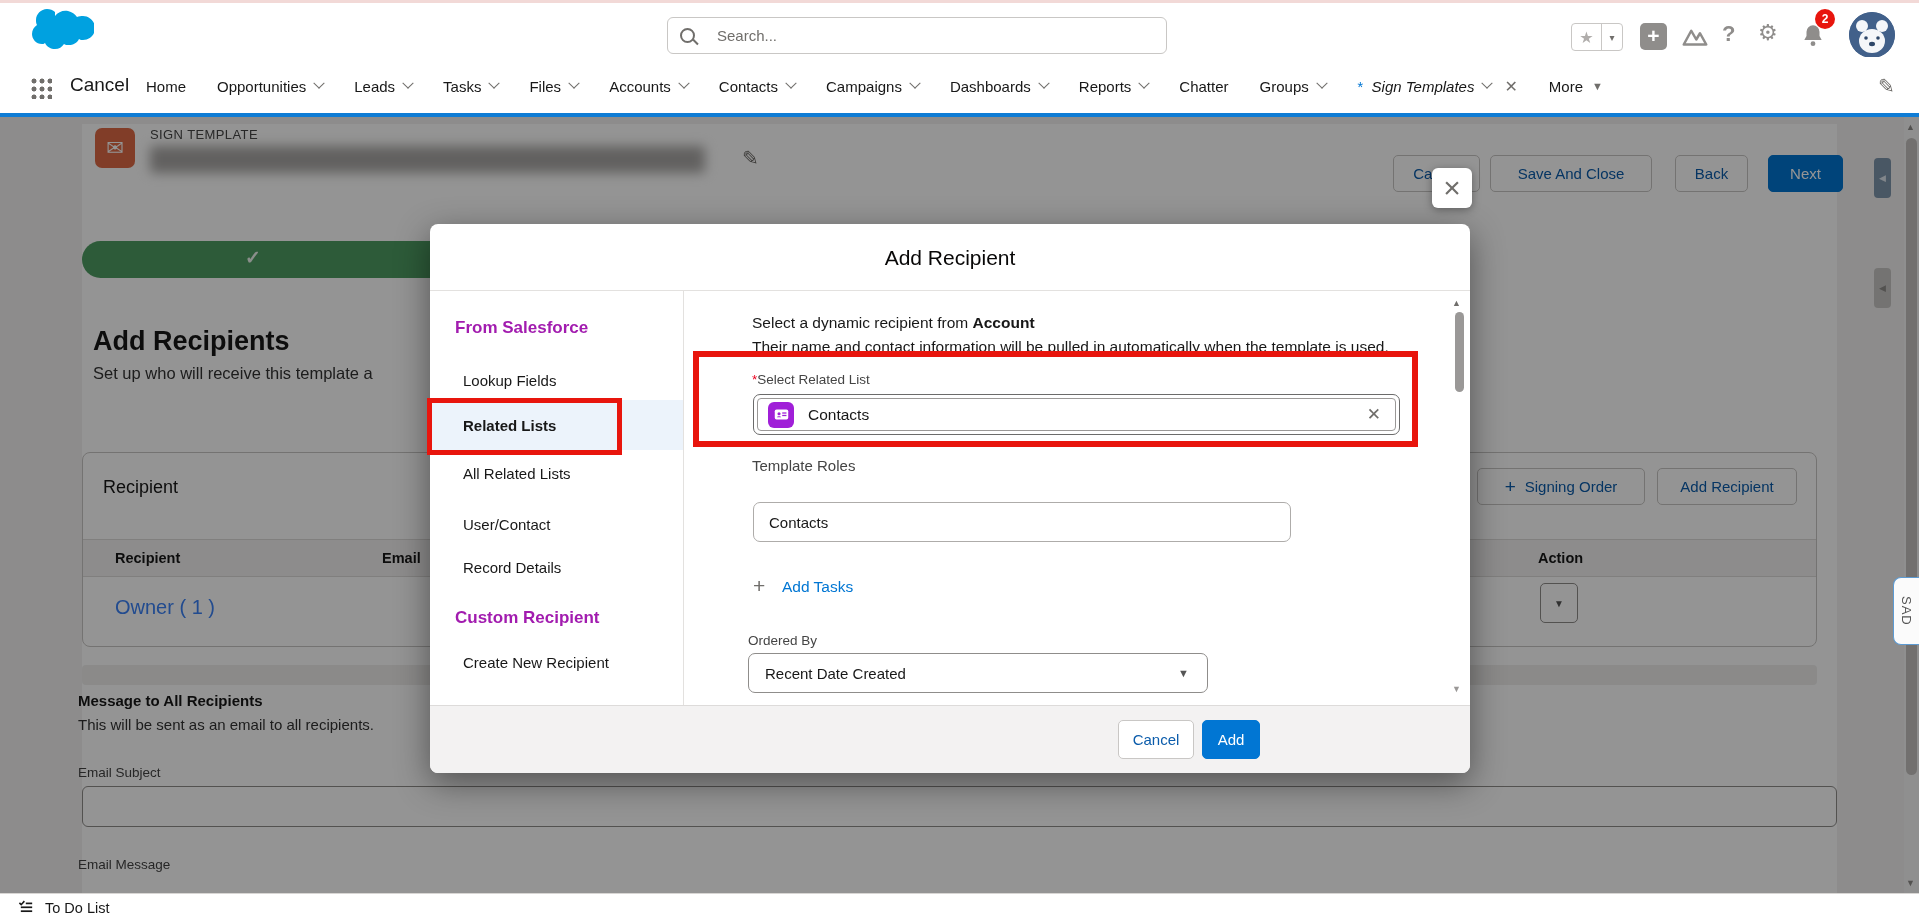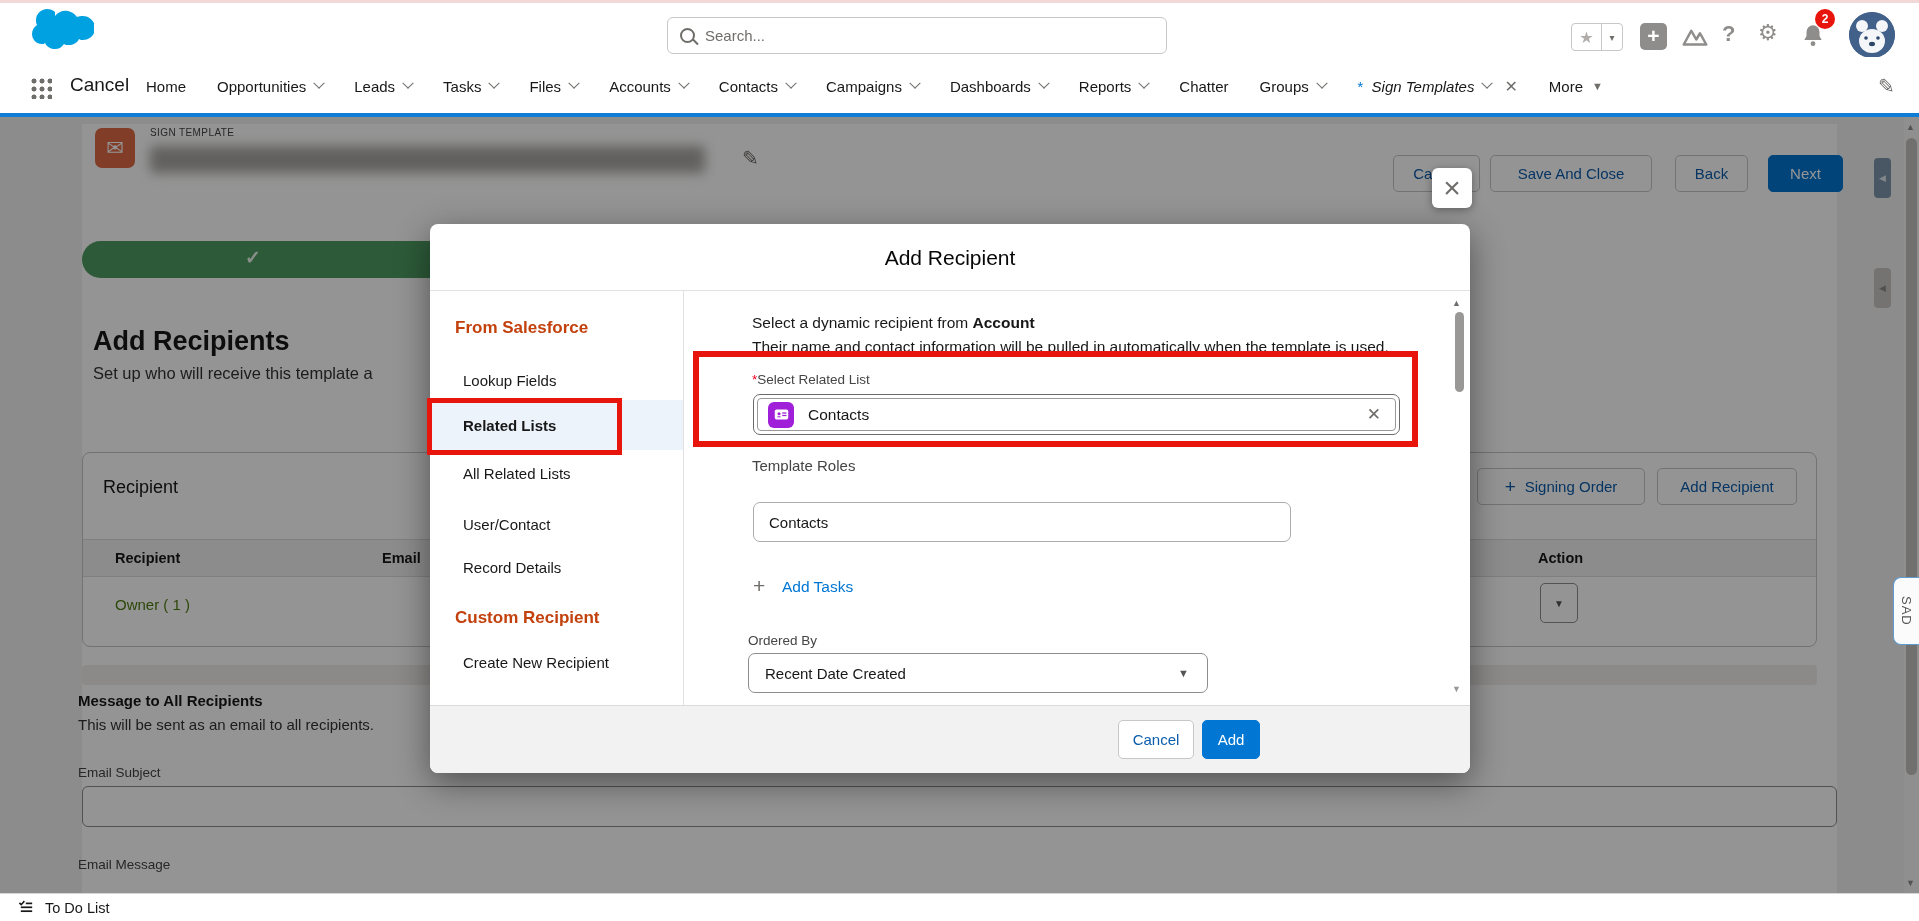--- a/index.html
+++ b/index.html
@@ -4,21 +4,21 @@
 <style>
   * { margin:0; padding:0; box-sizing:border-box; }
   body { font-family:"Liberation Sans", sans-serif; background:#fff; }
   .stage { position:relative; width:1919px; height:921px; overflow:hidden; background:#fff; }
   .abs { position:absolute; }
 
   
   .top-strip { left:0; top:0; width:1919px; height:3px; background:#f2d9d7; }
   .appbar { left:0; top:3px; width:1919px; height:54px; background:#fff; }
   .search-box { left:667px; top:14px; width:500px; height:37px; border:1px solid #c9c7c5; border-radius:6px; display:flex; align-items:center; padding:0 12px; gap:10px; background:#fff; }
-  .search-box input { border:none; outline:none; font-size:15px; color:#0c4a6e; width:100%; font-family:inherit; background:transparent; }
+  .search-box input { border:none; outline:none; font-size:15px; color:#0c4a6e; width:100%; font-family:inherit; background:transparent;margin-left:12px; }
   .search-box input::placeholder { color:#706e6b; }
   .mag { width:15px; height:15px; border:2px solid #706e6b; border-radius:50%; position:relative; flex:0 0 auto; }
   .mag::after { content:""; position:absolute; width:7px; height:2px; background:#706e6b; transform:rotate(45deg); right:-6px; bottom:-2px; }
   .star-combo { left:1571px; top:20px; width:52px; height:28px; border:1px solid #c9c7c5; border-radius:4px; display:flex; background:#fff; }
   .star-cell { width:29px; display:flex; align-items:center; justify-content:center; color:#b0adab; font-size:16px; }
   .caret-cell { flex:1; border-left:1px solid #c9c7c5; display:flex; align-items:center; justify-content:center; color:#706e6b; font-size:10px; }
   .plus-box { left:1640px; top:20px; width:27px; height:27px; background:#8f8d8b; border-radius:5px; color:#fff; font-size:21px; line-height:25px; text-align:center; font-weight:bold; }
   .gicon { color:#8f8d8b; font-size:22px; }
   .badge { left:1815px; top:6px; width:20px; height:20px; border-radius:50%; background:#e8150d; color:#fff; font-size:12px; font-weight:bold; text-align:center; line-height:20px; z-index:5; }
   .avatar { left:1849px; top:9px; width:46px; height:46px; border-radius:50%; background:#41608a; overflow:hidden; }
@@ -33,55 +33,55 @@
   .dirty-marker { color:#0176d3; font-style:italic; }
   .dirty-label { font-style:italic; }
   .tab-close { font-size:16px; color:#706e6b; margin-left:4px; }
   .more-tri { font-size:11px; color:#706e6b; }
   .pencil { color:#706e6b; font-size:20px; }
 
   
   .page-bg { left:0; top:117px; width:1919px; height:776px; background:#f3f2f2; }
   .page-card { left:82px; top:124px; width:1755px; height:769px; background:#fff; }
   .env-tile { left:95px; top:128px; width:40px; height:40px; background:#df6a45; border-radius:7px; color:#fff; text-align:center; line-height:40px; font-size:21px; }
-  .rec-type { left:150px; top:127px; font-size:10px; color:#444; letter-spacing:0.4px; }
+  .rec-type { left:150px; top:127px; font-size:13px; color:#444; letter-spacing:0.4px; }
   .blur-title { left:150px; top:146px; width:555px; height:27px; background:#a9a7a5; border-radius:4px; filter:blur(6px); }
   .hdr-pencil { left:742px; top:146px; color:#706e6b; font-size:20px; }
   .btn-outline { height:37px; border:1px solid #c9c7c5; border-radius:5px; background:#fff; color:#0b5cab; font-size:15px; display:flex; align-items:center; justify-content:center; font-family:inherit; }
   .btn-fill { height:37px; border-radius:5px; background:#0176d3; color:#fff; font-size:15px; display:flex; align-items:center; justify-content:center; border:1px solid #0176d3; font-family:inherit; }
   .prog-green { left:82px; top:241px; width:1365px; height:37px; background:#4f9e63; border-radius:19px; }
   .prog-check { left:245px; top:246px; color:#eef5ef; font-size:19px; font-weight:bold; }
   .prog-grey { left:1458px; top:241px; width:360px; height:37px; background:#ececeb; border-radius:19px; color:#444; font-size:15px; display:flex; align-items:center; justify-content:center; }
   .sec-title { left:93px; top:310px; font-size:27px; font-weight:bold; color:#181818;margin-top:16px; }
   .sec-sub { left:93px; top:364px; font-size:16.5px; color:#333; }
   .rcard { left:82px; top:452px; width:1735px; height:195px; border:1px solid #c9c7c5; border-radius:8px; background:#fff; }
   .rcard-title { left:103px; top:477px; font-size:18px; color:#181818; }
   .thead { left:83px; top:539px; width:1733px; height:38px; background:#f3f2f2; border-top:1px solid #dddbda; border-bottom:1px solid #dddbda; }
   .th { position:absolute; top:10px; font-size:14.5px; font-weight:bold; color:#181818; }
-  .trow-label { left:115px; top:596px; font-size:15px; color:#4d7c0f; }
+  .trow-label { left:115px; top:596px; font-size:20px; color:#3b82f6; }
   .action-dd { left:1540px; top:583px; width:38px; height:40px; border:1px solid #8f8d8b; border-radius:5px; background:#fff; color:#555; font-size:10px; display:flex; align-items:center; justify-content:center; }
   .below-band { left:82px; top:665px; width:1735px; height:20px; background:#efeeed; border-radius:4px; }
   .msg-head { left:78px; top:692px; font-size:15px; font-weight:bold; color:#181818; }
   .msg-sub { left:78px; top:716px; font-size:15px; color:#333; }
   .fld-label { font-size:13.5px; color:#444; }
   .subject-input { left:82px; top:786px; width:1755px; height:41px; border:1px solid #8f8d8b; border-radius:6px; background:#fff; font-size:15px; padding:0 12px; font-family:inherit; }
 
   
   .v-scroll { left:1904px; top:117px; width:15px; height:776px; background:#f7f6f6; }
   .v-thumb { left:1906px; top:138px; width:11px; height:637px; background:#c4c2c0; border-radius:6px; }
   .v-arrow { left:1906px; color:#8f8d8b; font-size:9px; }
   .edge-tab { width:17px; height:40px; border-radius:4px; display:flex; align-items:center; justify-content:center; font-size:9px; }
 
   
   .overlay { left:0; top:117px; width:1919px; height:776px; background:rgba(0,0,0,0.42); z-index:40; }
   .modal { left:430px; top:224px; width:1040px; height:549px; background:#fff; border-radius:8px; box-shadow:0 10px 34px rgba(0,0,0,.45); z-index:50; }
   .m-title { left:0; top:22px; width:100%; text-align:center; font-size:21px; color:#080707; }
   .m-hdr-line { left:0; top:66px; width:1040px; height:1px; background:#e3e1df; }
   .m-side-line { left:253px; top:66px; width:1px; height:415px; background:#e3e1df; }
-  .m-group { font-size:17px; font-weight:bold; color:#c2410c; }
+  .m-group { font-size:17px; font-weight:bold; color:#a21caf; }
   .m-item { font-size:15px; color:#181818; }
   .m-hl { left:0; top:176px; width:253px; height:50px; background:#ecf3fb; }
   .m-txt { font-size:15.5px; color:#181818; }
   .req { color:#ea001e; }
   .combo-outer { left:323px; top:170px; width:647px; height:41px; border:1.5px solid #6b6b6b; border-radius:7px; padding:3px; }
   .combo-inner { width:100%; height:100%; border:1px solid #9a9897; border-radius:4px; display:flex; align-items:center; gap:14px; padding:0 10px; position:relative; }
   .purple-tile { width:26px; height:26px; background:#a01fd8; border-radius:6px; display:flex; align-items:center; justify-content:center; }
   .clear-x { position:absolute; right:14px; color:#706e6b; font-size:17px; }
   .roles-input { left:323px; top:278px; width:538px; height:40px; border:1px solid #aeacaa; border-radius:7px; display:flex; align-items:center; padding:0 15px; font-size:15px; color:#181818; }
   .addrole-plus { left:323px; top:350px; font-size:21px; color:#706e6b; }

